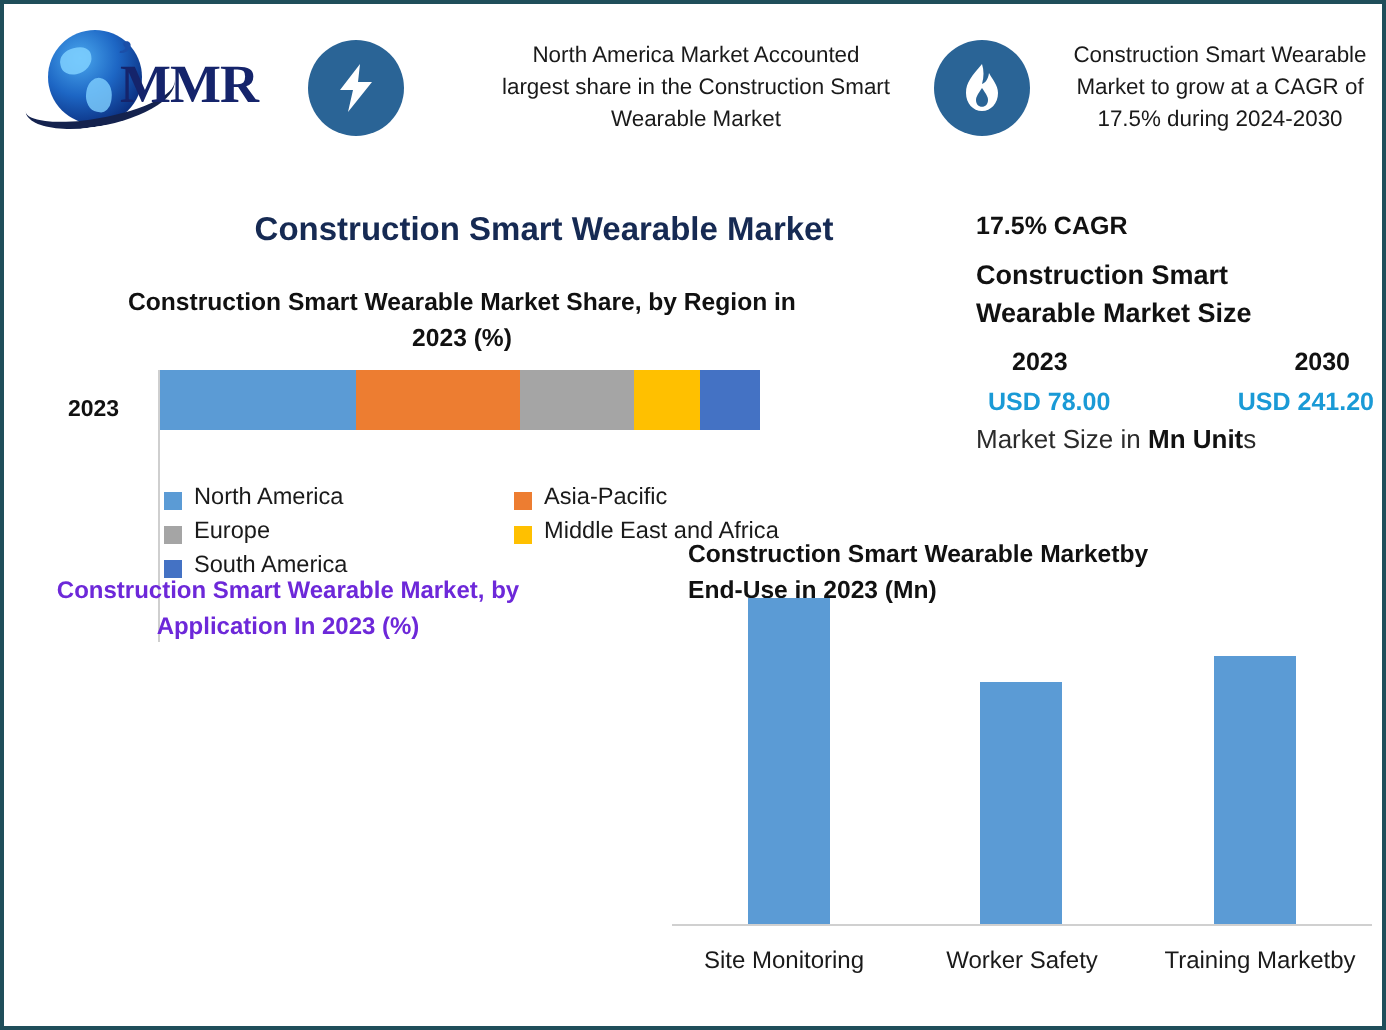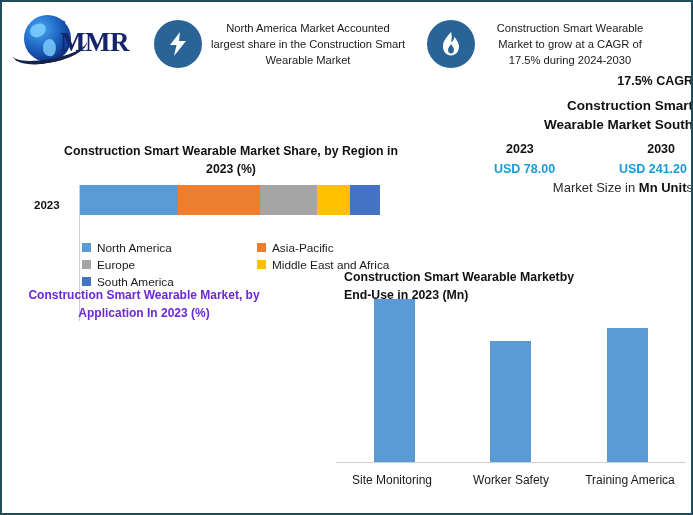--- a/index.html
+++ b/index.html
@@ -103,41 +103,41 @@
     align-items: center;
     justify-content: center;
   }
   .fact-text {
     font-size: 11.2px;
     line-height: 1.45;
     color: #1a1a1a;
     text-align: center;
   }
   .fact-1 { margin-left: 6px; }
-  .fact-1 .fact-text { width: 194px; }
+  .fact-1 .fact-text { width: 194px; margin-left: 40px; }
   .fact-2 { margin-left: 22px; }
   .fact-2 .fact-text { width: 172px; }
 
   
   .main-title {
     position: absolute;
     left: 60px; top: 104px;
     width: 420px;
     text-align: center;
     font-size: 16.5px;
     font-weight: bold;
     color: #162a53;
   }
 
   
   .size-panel {
     position: absolute;
-    left: 486px; top: 72px;
+    left: 486px; top: 104px;
     width: 205px;
-    text-align: right;
+    text-align: left;
   }
   .cagr {
     font-size: 12.5px;
     font-weight: bold;
     color: #111111;
     margin-bottom: 8px;
   }
   .size-head {
     font-size: 13.5px;
     font-weight: bold;
@@ -210,21 +210,21 @@
 
   .region-legend {
     margin-top: 12px;
     padding-left: 64px;
     display: grid;
     grid-template-columns: 175px 175px;
     row-gap: 3px;
   }
   .lg-item {
     display: flex;
-    align-items: center;
+    align-items: flex-end;
     gap: 6px;
     font-size: 11.8px;
     color: #1a1a1a;
   }
   .lg-sw {
     width: 9px; height: 9px;
     flex: none;
   }
 
   
@@ -344,26 +344,27 @@
       <div class="fact-icon">
         <svg width="22" height="26" viewBox="0 0 22 26" aria-hidden="true">
           <path d="M11 1 C6 7 3 10 3 15.5 C3 20.7 6.6 24.5 11 24.5 C15.4 24.5 19 20.7 19 15.5 C19 11.5 16 8.5 14.5 5.5 C14 9 12.5 10.5 11 11 C12 7.5 12 4 11 1 Z" fill="#ffffff"></path>
           <path d="M11 13 C9 16 8 17.4 8 19 C8 21 9.3 22.4 11 22.4 C12.7 22.4 14 21 14 19 C14 17.4 13 16 11 13 Z" fill="#2a6496"></path>
         </svg>
       </div>
       <div class="fact-text">Construction Smart Wearable Market to grow at a CAGR of 17.5% during 2024-2030</div>
     </div>
   </div>
 
+  <div class="main-title">Construction Smart Wearable Market</div>
 
   <div class="size-panel">
     <div class="cagr">17.5% CAGR</div>
     <div class="size-head">
       <div>Construction Smart</div>
-      <div>Wearable Market South</div>
+      <div>Wearable Market Size</div>
     </div>
     <div class="years">
       <span>2023</span>
       <span>2030</span>
     </div>
     <div class="values">
       <span>USD 78.00</span>
       <span>USD 241.20</span>
     </div>
     <div class="units"><span>Market Size in </span><b>Mn Unit</b><span>s</span></div>
@@ -424,18 +425,18 @@
         <div class="col-wrap">
           <div class="col" style="height: 71.1765%; background: rgb(91, 155, 213);"></div>
         </div>
         <div class="col-wrap">
           <div class="col" style="height: 78.8235%; background: rgb(91, 155, 213);"></div>
         </div>
       </div>
       <div class="enduse-labels">
         <div class="enduse-label">Site Monitoring</div>
         <div class="enduse-label">Worker Safety</div>
-        <div class="enduse-label">Training America</div>
+        <div class="enduse-label">Training Marketby</div>
       </div>
     </div>
   </div>
 
 </div>
 
 </body></html>

